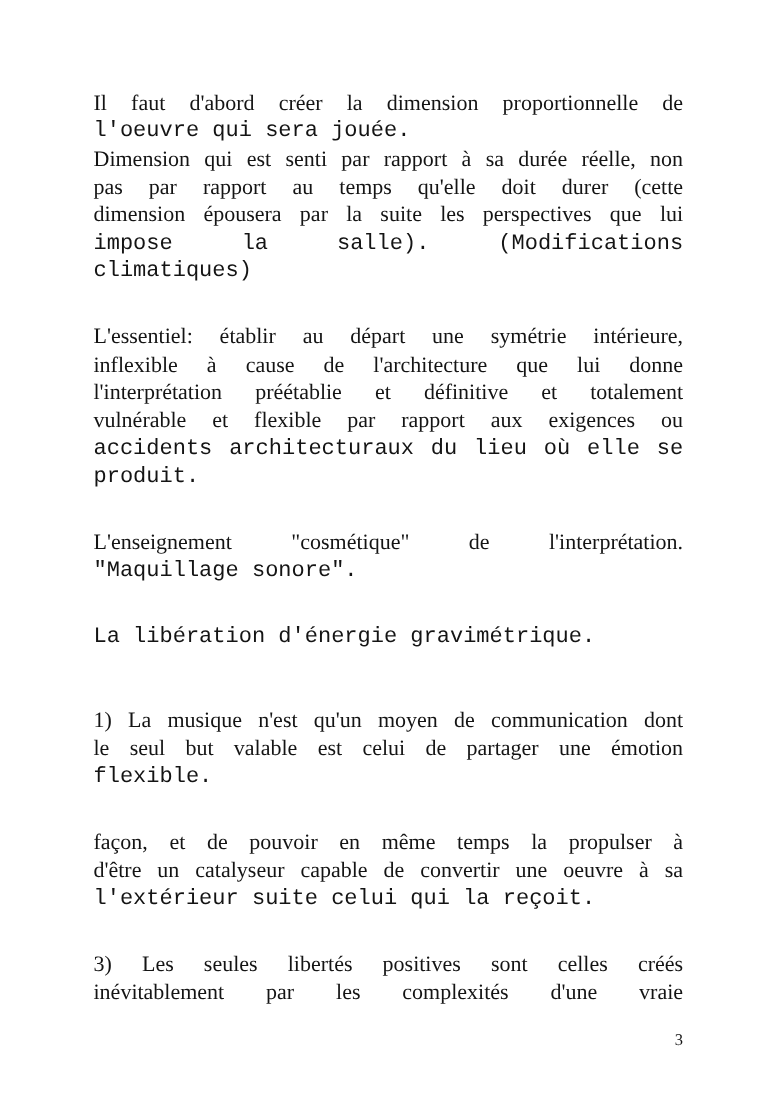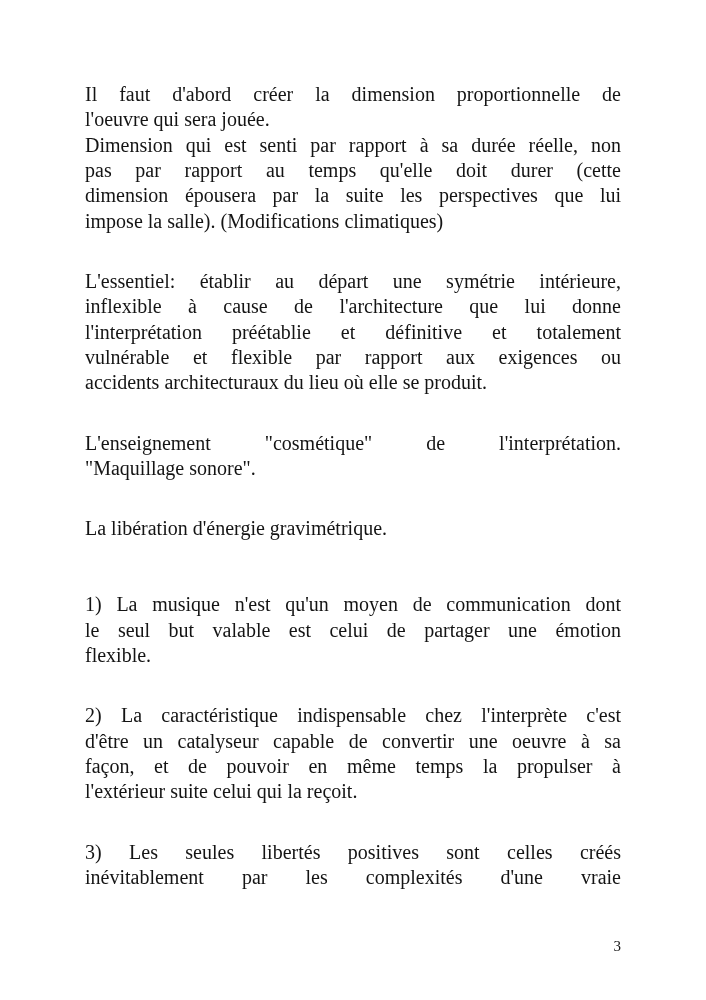--- a/index.html
+++ b/index.html
@@ -26,20 +26,21 @@
   }
   .para { margin: 0; }
   .para.g1 { margin-top: 35px; }
   .para.g2 { margin-top: 50.66px; }
   .ln {
     text-align: justify;
     text-align-last: justify;
   }
   .ln.end {
     text-align-last: left;
+    font-family: Liberation Mono, monospace;
   }
   .pagenum {
     position: absolute;
     left: 85px;
     top: 937px;
     width: 536px;
     text-align: right;
     font-size: 15px;
     line-height: 18px;
     color: #141414;
@@ -81,23 +82,22 @@
     </div>
 
 
     <div class="para g2">
       <div class="ln">1) La musique n'est qu'un moyen de communication dont</div>
       <div class="ln">le seul but valable est celui de partager une émotion</div>
       <div class="ln end">flexible.</div>
     </div>
 
     <div class="para g1">
-      <div class="ln">2) La caractéristique indispensable chez l'interprète c'est</div>
+      <div class="ln">façon, et de pouvoir en même temps la propulser à</div>
       <div class="ln">d'être un catalyseur capable de convertir une oeuvre à sa</div>
-      <div class="ln">façon, et de pouvoir en même temps la propulser à</div>
       <div class="ln end">l'extérieur suite celui qui la reçoit.</div>
     </div>
 
     <div class="para g1">
       <div class="ln">3) Les seules libertés positives sont celles créés</div>
       <div class="ln">inévitablement par les complexités d'une vraie</div>
     </div>
 
   </div>
 

